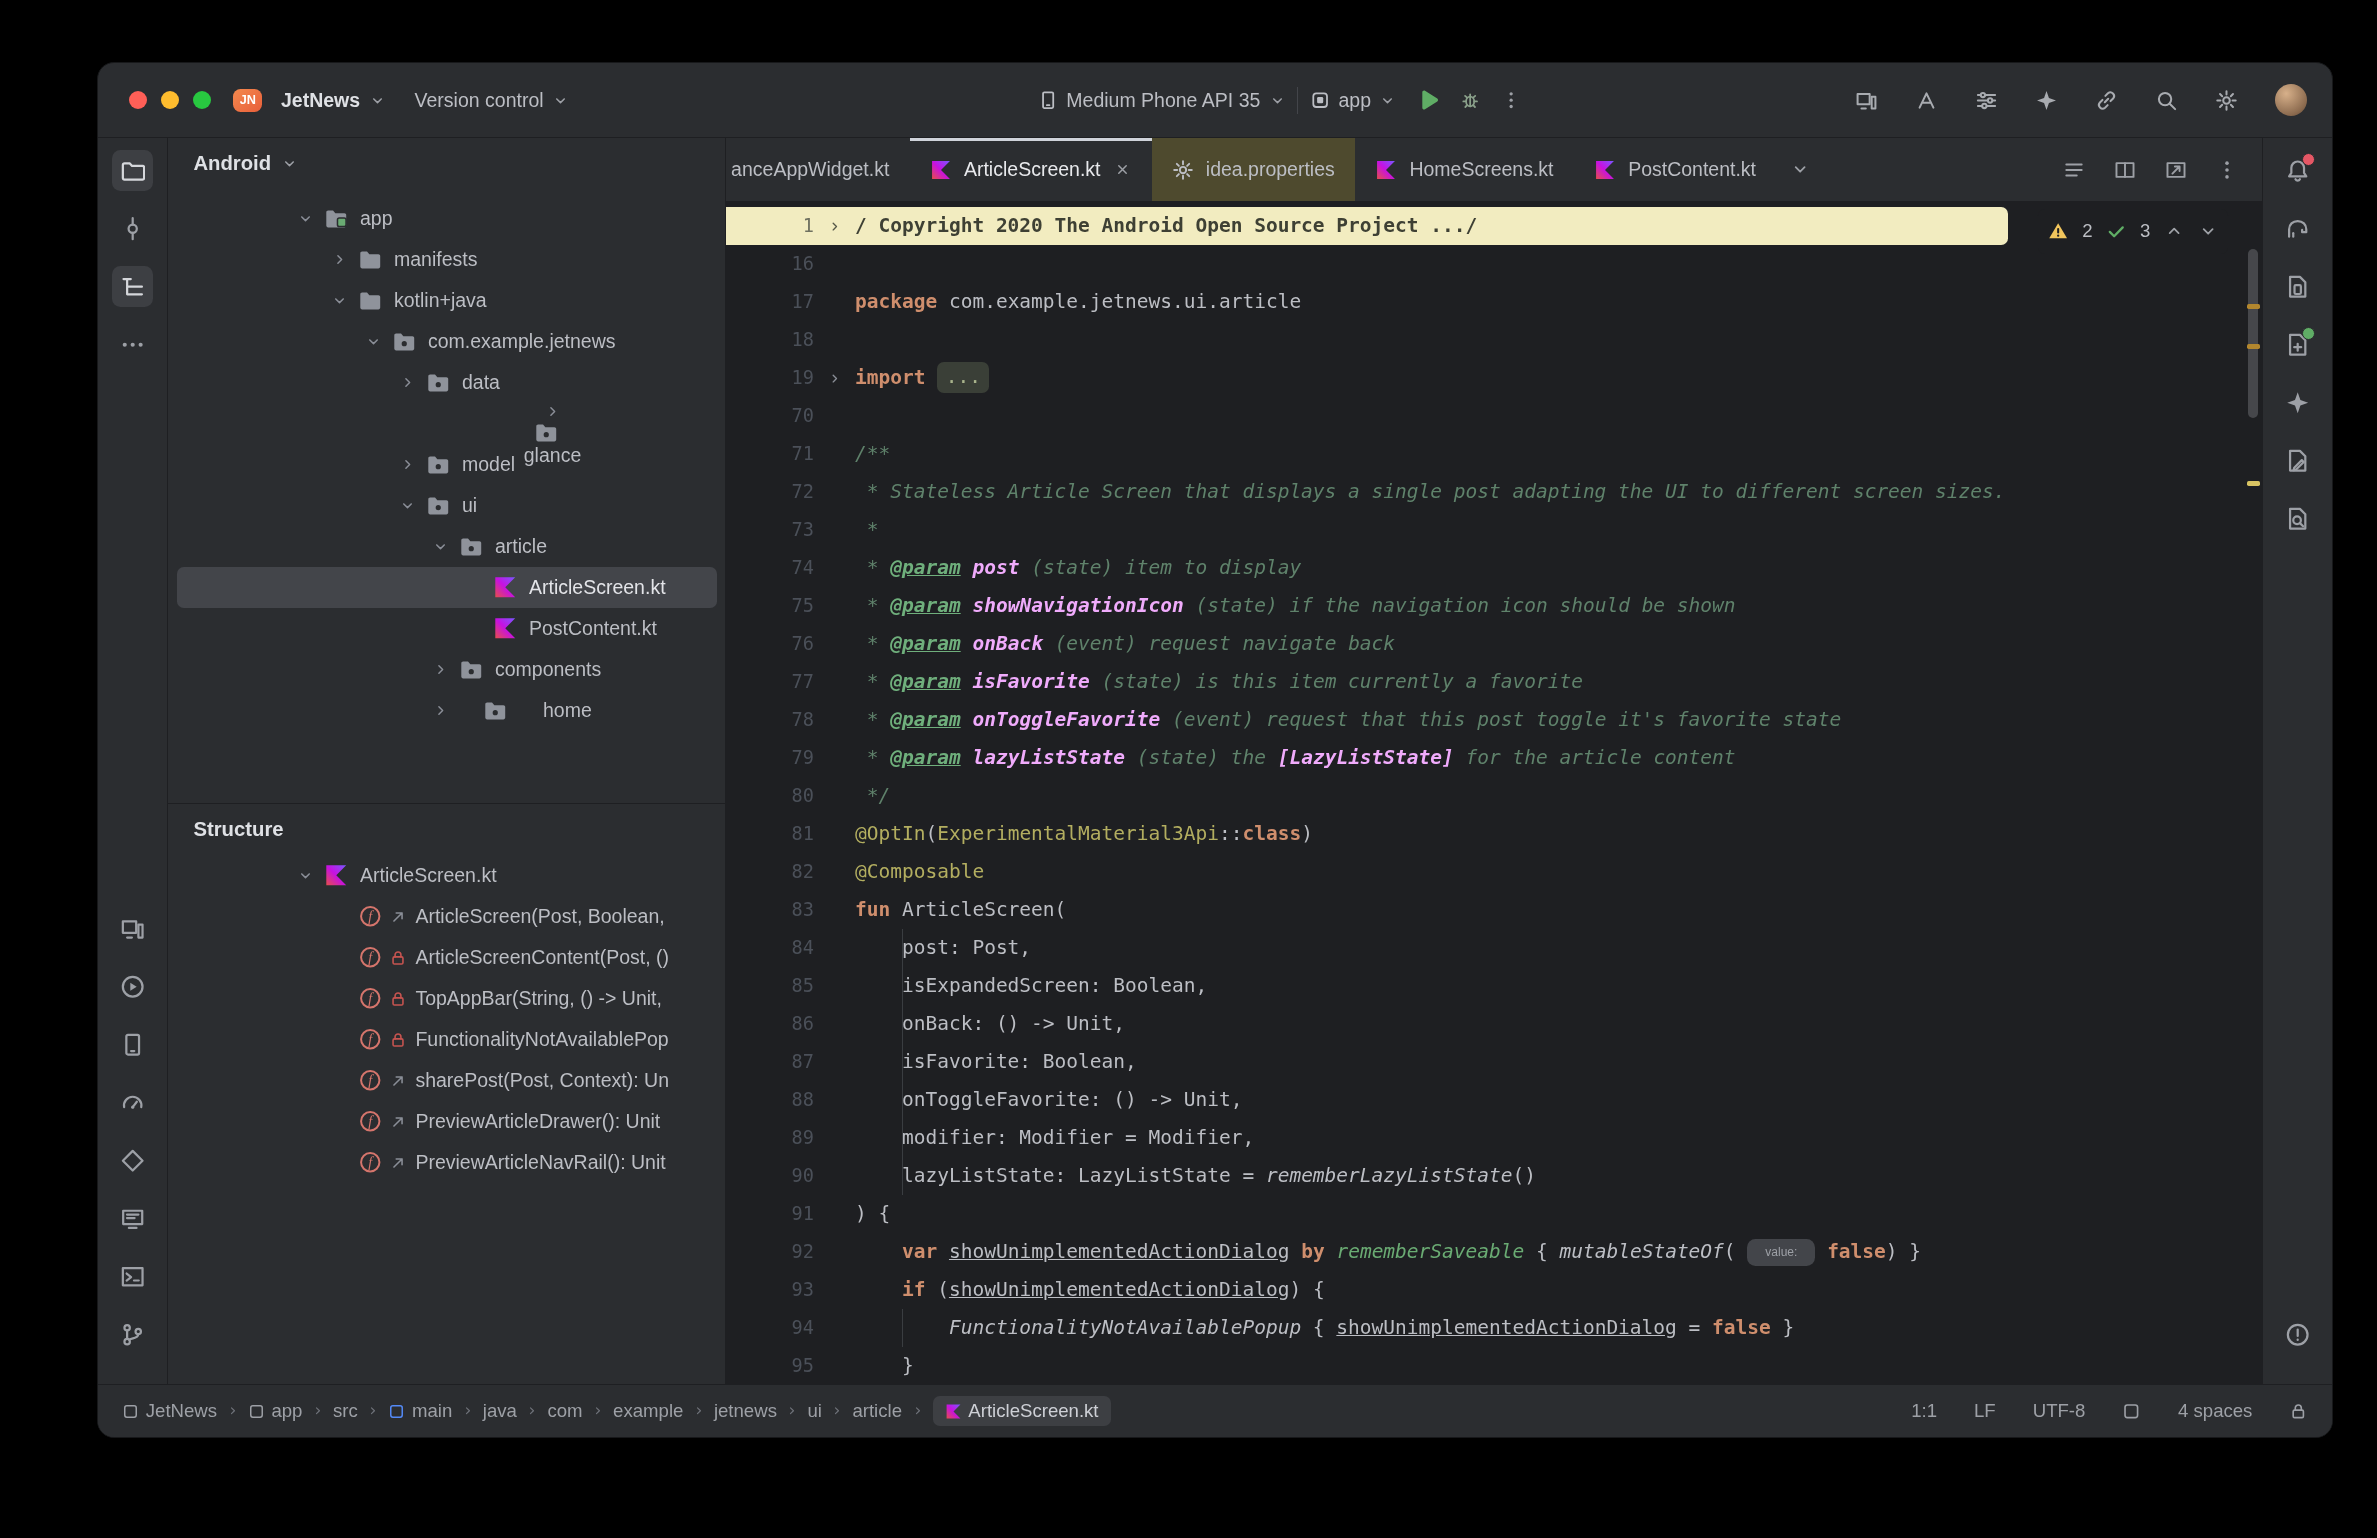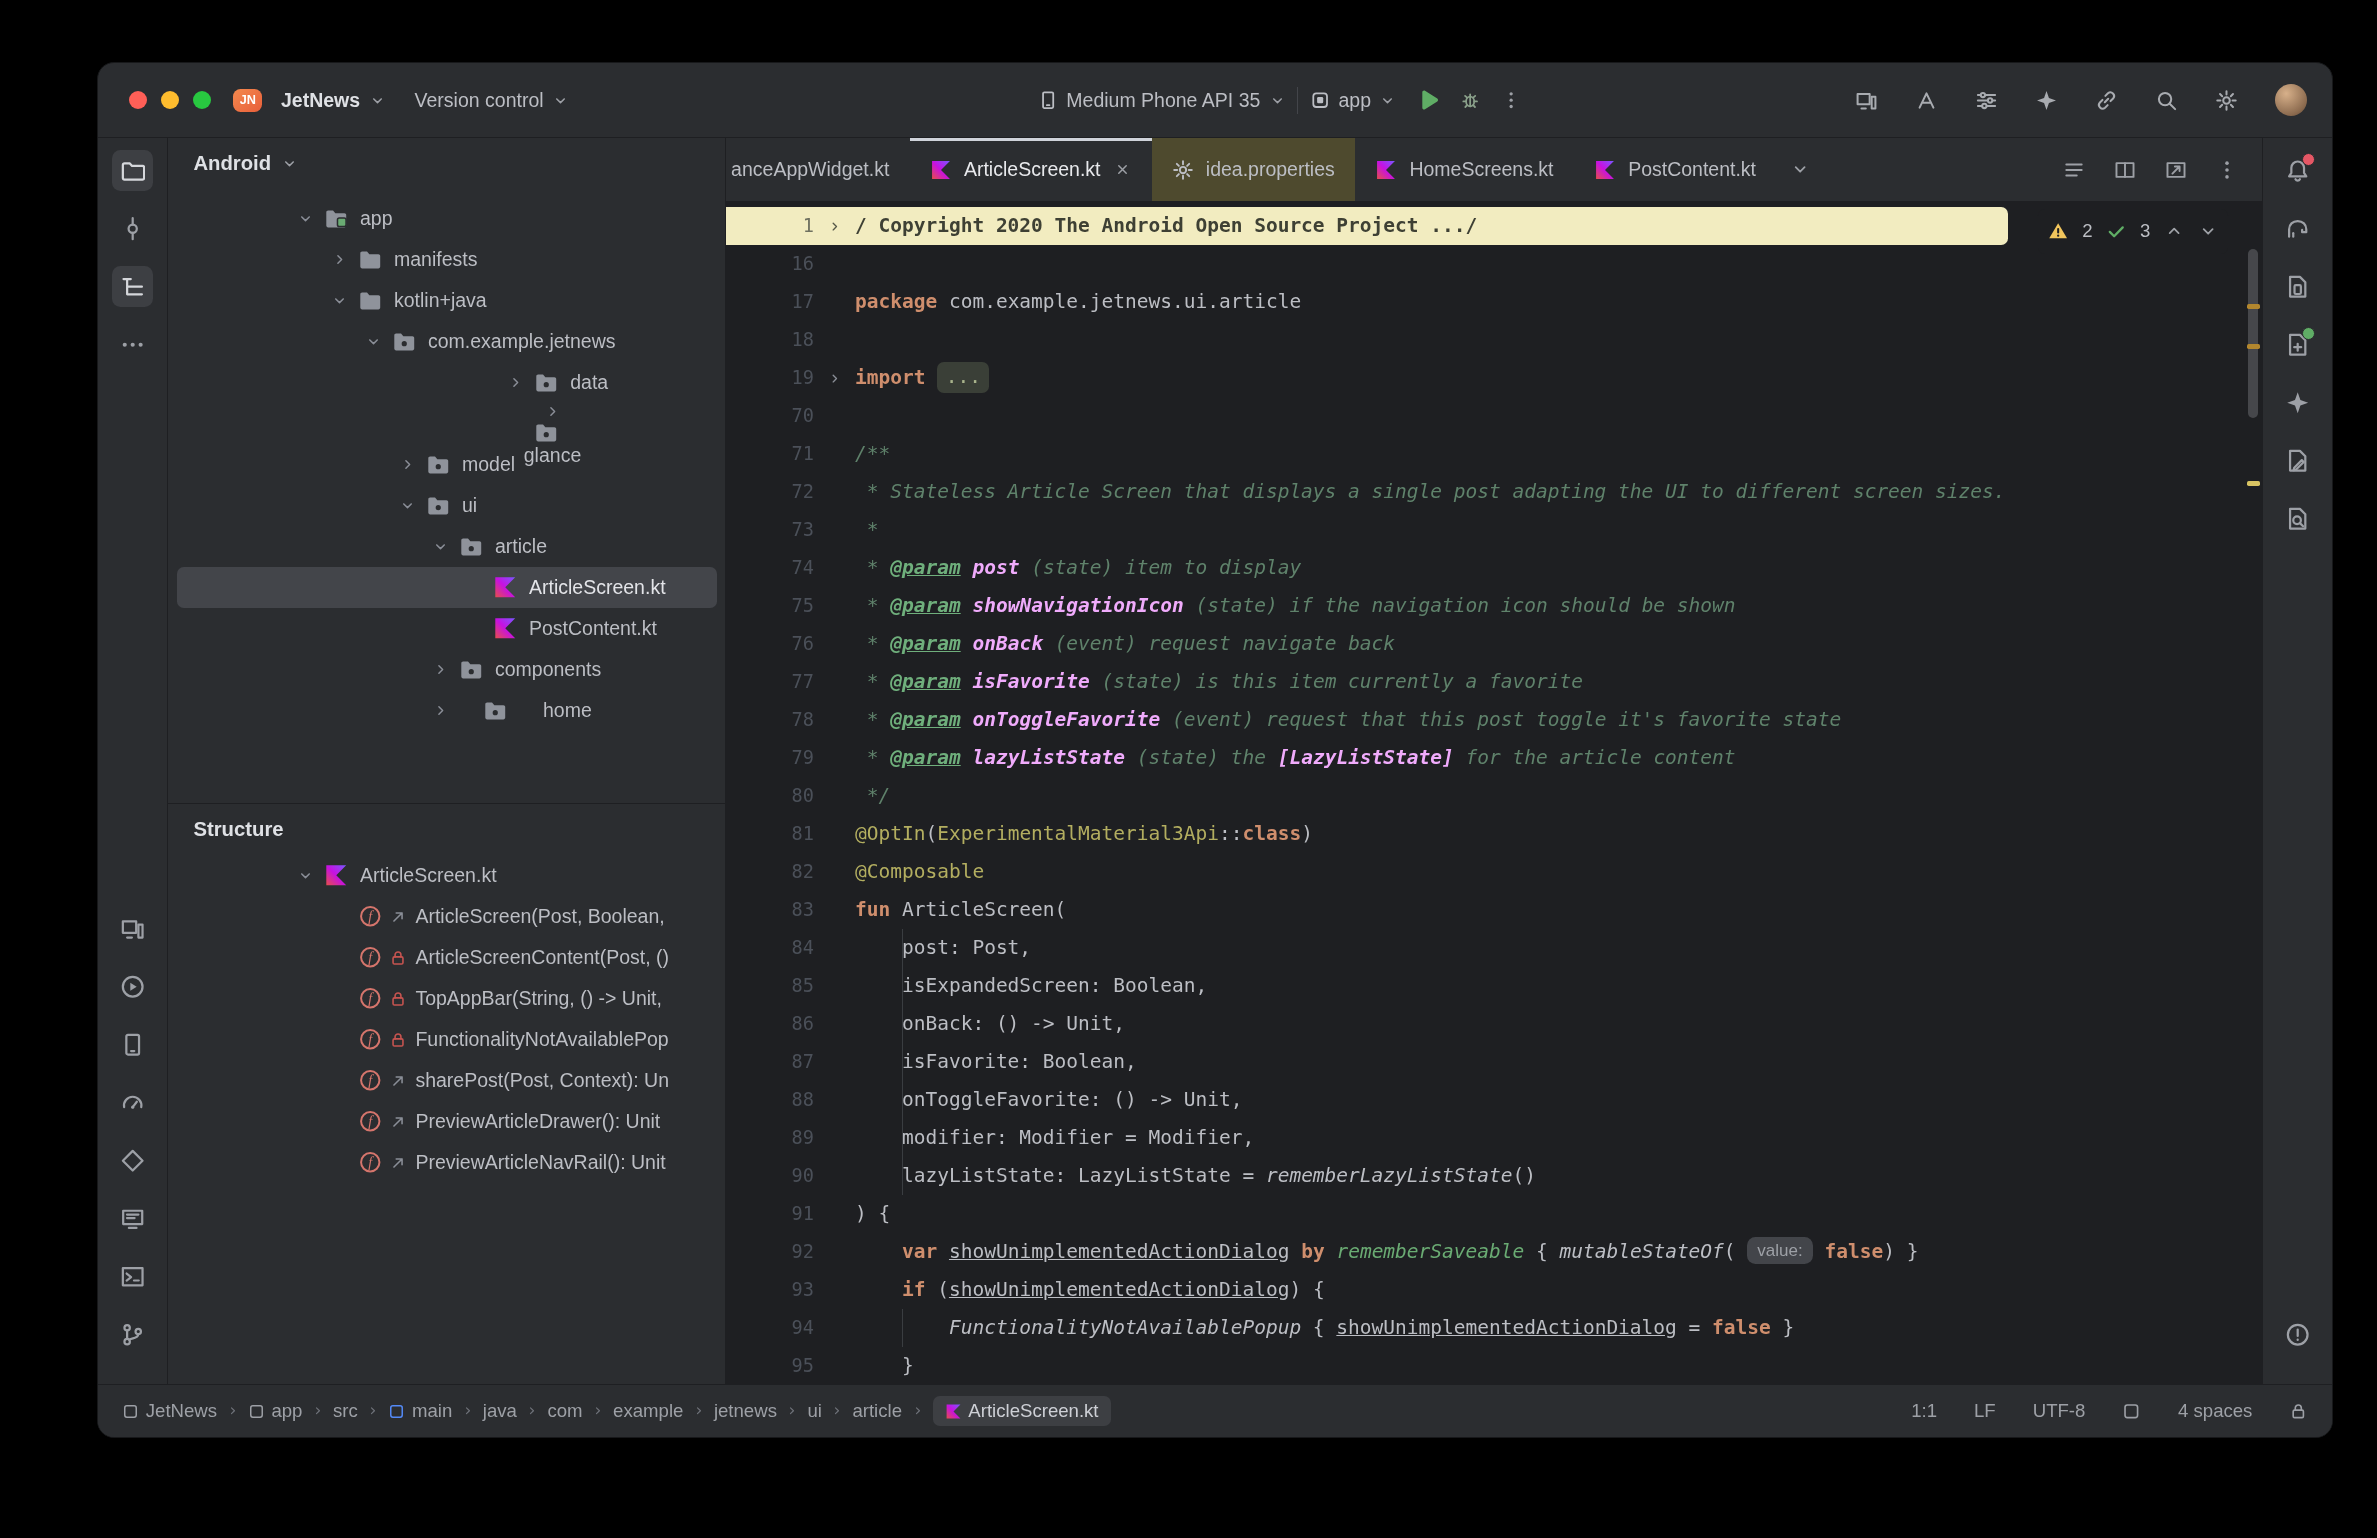--- a/index.html
+++ b/index.html
@@ -94,22 +94,22 @@
   .row-band .code{color:#3e4034;font-weight:600}
   .guide{position:absolute;top:0;bottom:0;width:0.8px;background:#3a3d41;}
   .t-kw{color:#CF8E6D;font-weight:600}
   .t-doc{color:#5F826B;font-style:italic}
   .t-dt{color:#6FAF7C;font-style:italic;font-weight:700;text-decoration:underline}
   .t-dp{color:#f0abfc;font-style:italic;font-weight:700}
   .t-an{color:#B3AE60}
   .t-un{text-decoration:underline}
   .t-it{font-style:italic}
   .t-gr{color:#6AAB73;font-style:italic}
-  .hint-chip{display:inline-block;background:#43454A;color:#9DA0A6;border-radius:8.5px;padding:0 10px;
-             font-family:"Liberation Sans",sans-serif;font-size:17px;line-height:27px;vertical-align:1.7px;}
+  .hint-chip{display:inline-block;background:#43454A;color:#9DA0A6;border-radius:8.5px;padding:0 18px;
+             font-family:"Liberation Sans",sans-serif;font-size:12px;line-height:27px;vertical-align:1.7px;}
   .fold-badge{display:inline-block;background:#3A3F37;color:#A9B48C;border-radius:6.8px;padding:0 8.5px;
               line-height:30.5px;vertical-align:0.8px;}
   .inspect{position:absolute;top:6.8px;right:34px;display:flex;align-items:center;gap:13.5px;
            background:#1e1f22;padding:3.4px 10.2px;border-radius:6.8px;
            font-family:"Liberation Sans",sans-serif;font-size:18.6px;color:#bcbec4;}
   .inspect .icon svg{width:20.3px;height:20.3px}
   .inspect .okc{color:#5FAD65}
   .inspect .nav{color:#9da0a6}
   .vscroll{position:absolute;top:47px;right:4.2px;width:10.2px;height:169px;background:#54565a;
            border-radius:5.1px;opacity:.75;}
@@ -424,21 +424,21 @@
                   </svg>
                 </span>
                 <span class="icon ticon">
                   <svg viewBox="0 0 16 16" xmlns="http://www.w3.org/2000/svg">
                     <path d="M1.5 4.2c0-.7.5-1.2 1.2-1.2h3.2l1.5 1.7h5.9c.7 0 1.2.5 1.2 1.2v6.9c0 .7-.5 1.2-1.2 1.2H2.7c-.7 0-1.2-.5-1.2-1.2z" fill="#8F939B"></path>
                     <circle cx="8" cy="9.6" r="1.7" fill="#2b2d30"></circle>
                   </svg>
                 </span>
                 <span>com.example.jetnews</span>
               </div>
-              <div class="tree-row" style="padding-left: 212px; justify-content: center;">
+              <div class="tree-row" style="padding-left: 212px;">
                 <span class="slot">
                   <svg viewBox="0 0 16 16" xmlns="http://www.w3.org/2000/svg">
                     <path d="M6.5 4.5 10 8l-3.5 3.5" stroke="currentColor" stroke-width="1.4" stroke-linecap="round" stroke-linejoin="round" fill="none"></path>
                   </svg>
                 </span>
                 <span class="icon ticon">
                   <svg viewBox="0 0 16 16" xmlns="http://www.w3.org/2000/svg">
                     <path d="M1.5 4.2c0-.7.5-1.2 1.2-1.2h3.2l1.5 1.7h5.9c.7 0 1.2.5 1.2 1.2v6.9c0 .7-.5 1.2-1.2 1.2H2.7c-.7 0-1.2-.5-1.2-1.2z" fill="#8F939B"></path>
                     <circle cx="8" cy="9.6" r="1.7" fill="#2b2d30"></circle>
                   </svg>

